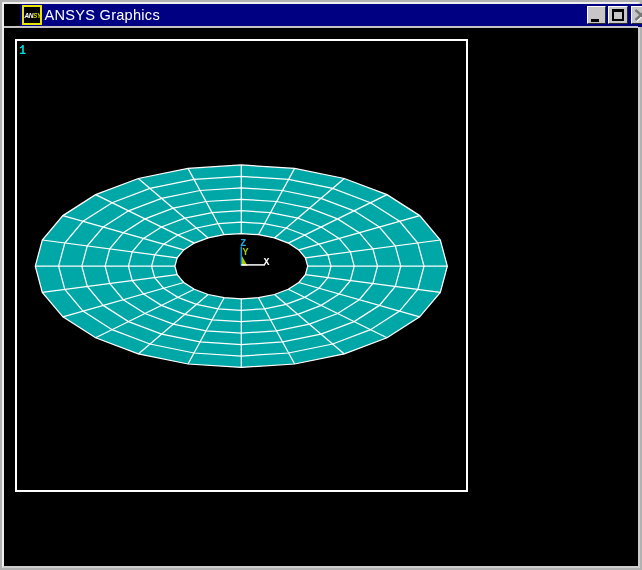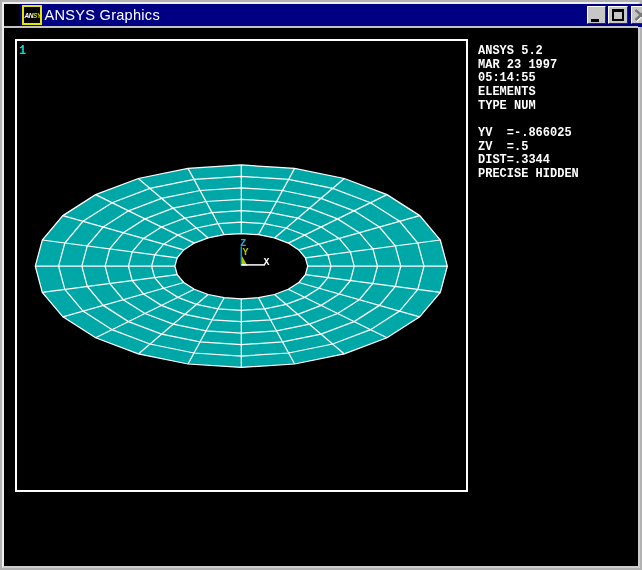--- a/index.html
+++ b/index.html
@@ -42,30 +42,20 @@
       </div>
     <div class="btn" id="bcls"><svg width="18" height="16" viewBox="0 0 18 16">
           <path d="M4.5 4 L15.5 14 M15.5 4 L4.5 14" stroke="#ffffff" stroke-width="2.2"></path>
           <path d="M3.5 3 L14.5 13 M14.5 3 L3.5 13" stroke="#777777" stroke-width="2.4"></path>
         </svg></div>
   </div>
   <div id="strip"></div>
   <div id="client">
     <div id="vp"></div>
     <div id="one">1</div>
-    <div id="legend">ANSYS 5.2
-MAR 23 1997
-05:14:55
-ELEMENTS
-TYPE NUM
-
-YV  =-.866025
-ZV  =.5
-DIST=.3344
-PRECISE HIDDEN</div>
     <svg id="mesh" width="634" height="538" viewBox="4 28 634 538">
 <path d="M447.3,266.2 L440.3,240.0 L419.7,215.6 L387.0,194.6 L344.3,178.5 L294.6,168.4 L241.3,165.0 L188.0,168.4 L138.3,178.5 L95.6,194.6 L62.9,215.6 L42.3,240.0 L35.3,266.2 L42.3,292.4 L62.9,316.8 L95.6,337.8 L138.3,353.9 L188.0,364.0 L241.3,367.4 L294.6,364.0 L344.3,353.9 L387.0,337.8 L419.7,316.8 L440.3,292.4 Z M305.4,274.6 L298.8,282.5 L288.3,289.3 L274.5,294.5 L258.5,297.7 L241.3,298.8 L224.1,297.7 L208.1,294.5 L194.3,289.3 L183.8,282.5 L177.2,274.6 L174.9,266.2 L177.2,257.8 L183.8,249.9 L194.3,243.1 L208.1,237.9 L224.1,234.7 L241.3,233.6 L258.5,234.7 L274.5,237.9 L288.3,243.1 L298.8,249.9 L305.4,257.8 L307.7,266.2 Z" fill="#00a7a7" fill-rule="evenodd" stroke="none"></path>
 <polygon points="307.7,266.2 305.4,257.8 298.8,249.9 288.3,243.1 274.5,237.9 258.5,234.7 241.3,233.6 224.1,234.7 208.1,237.9 194.3,243.1 183.8,249.9 177.2,257.8 174.9,266.2 177.2,274.6 183.8,282.5 194.3,289.3 208.1,294.5 224.1,297.7 241.3,298.8 258.5,297.7 274.5,294.5 288.3,289.3 298.8,282.5 305.4,274.6" fill="none" stroke="#ffffff" stroke-width="1.25"></polygon>
 <polygon points="331.0,266.2 327.9,254.8 319.0,244.2 304.7,235.0 286.1,228.0 264.5,223.6 241.3,222.1 218.1,223.6 196.5,228.0 177.9,235.0 163.6,244.2 154.7,254.8 151.6,266.2 154.7,277.6 163.6,288.2 177.9,297.4 196.5,304.4 218.1,308.8 241.3,310.3 264.5,308.8 286.1,304.4 304.7,297.4 319.0,288.2 327.9,277.6" fill="none" stroke="#ffffff" stroke-width="1.25"></polygon>
 <polygon points="354.2,266.2 350.4,251.8 339.1,238.4 321.2,227.0 297.8,218.1 270.5,212.6 241.3,210.7 212.1,212.6 184.8,218.1 161.4,227.0 143.5,238.4 132.2,251.8 128.4,266.2 132.2,280.6 143.5,294.0 161.4,305.4 184.8,314.3 212.1,319.8 241.3,321.7 270.5,319.8 297.8,314.3 321.2,305.4 339.1,294.0 350.4,280.6" fill="none" stroke="#ffffff" stroke-width="1.25"></polygon>
 <polygon points="377.5,266.2 372.9,248.9 359.3,232.7 337.6,218.9 309.4,208.2 276.6,201.5 241.3,199.3 206.0,201.5 173.2,208.2 145.0,218.9 123.3,232.7 109.7,248.9 105.1,266.2 109.7,283.5 123.3,299.7 145.0,313.5 173.2,324.2 206.0,330.9 241.3,333.1 276.6,330.9 309.4,324.2 337.6,313.5 359.3,299.7 372.9,283.5" fill="none" stroke="#ffffff" stroke-width="1.25"></polygon>
 <polygon points="400.8,266.2 395.3,245.9 379.4,227.0 354.1,210.8 321.0,198.3 282.6,190.5 241.3,187.8 200.0,190.5 161.6,198.3 128.5,210.8 103.2,227.0 87.3,245.9 81.8,266.2 87.3,286.5 103.2,305.4 128.5,321.6 161.6,334.1 200.0,341.9 241.3,344.6 282.6,341.9 321.0,334.1 354.1,321.6 379.4,305.4 395.3,286.5" fill="none" stroke="#ffffff" stroke-width="1.25"></polygon>
 <polygon points="424.0,266.2 417.8,243.0 399.6,221.3 370.5,202.7 332.7,188.4 288.6,179.4 241.3,176.4 194.0,179.4 149.9,188.4 112.1,202.7 83.0,221.3 64.8,243.0 58.6,266.2 64.8,289.4 83.0,311.1 112.1,329.7 149.9,344.0 194.0,353.0 241.3,356.0 288.6,353.0 332.7,344.0 370.5,329.7 399.6,311.1 417.8,289.4" fill="none" stroke="#ffffff" stroke-width="1.25"></polygon>
 <polygon points="447.3,266.2 440.3,240.0 419.7,215.6 387.0,194.6 344.3,178.5 294.6,168.4 241.3,165.0 188.0,168.4 138.3,178.5 95.6,194.6 62.9,215.6 42.3,240.0 35.3,266.2 42.3,292.4 62.9,316.8 95.6,337.8 138.3,353.9 188.0,364.0 241.3,367.4 294.6,364.0 344.3,353.9 387.0,337.8 419.7,316.8 440.3,292.4" fill="none" stroke="#ffffff" stroke-width="1.25"></polygon>
 <line x1="307.7" y1="266.2" x2="447.3" y2="266.2" stroke="#ffffff" stroke-width="1.25"></line>

